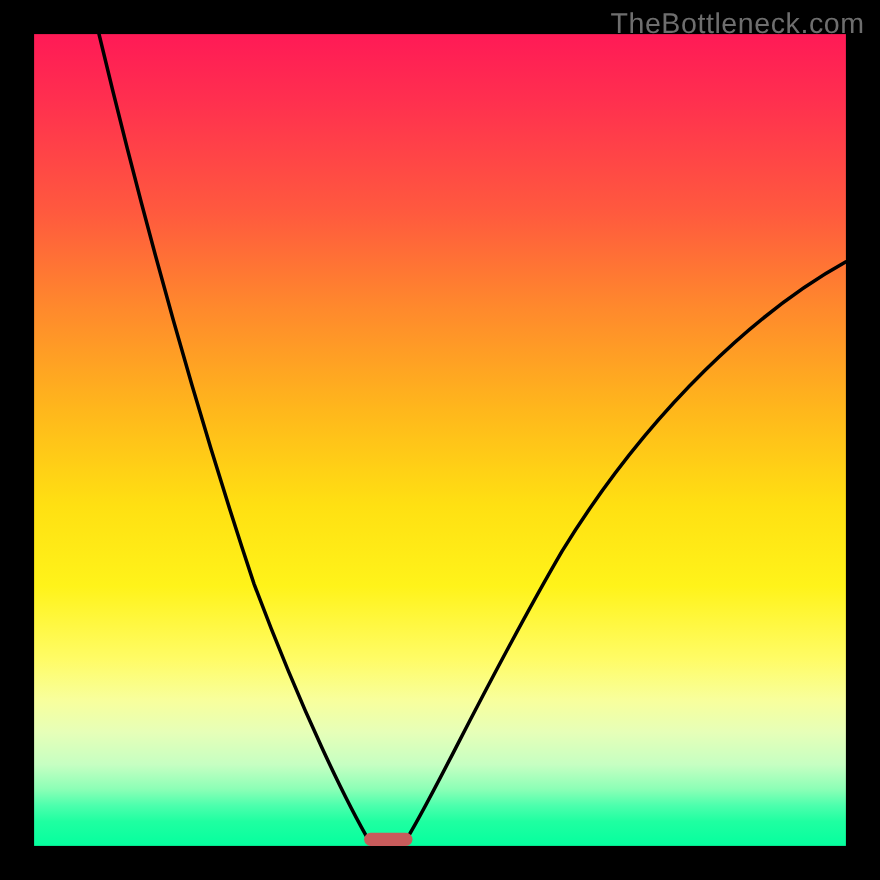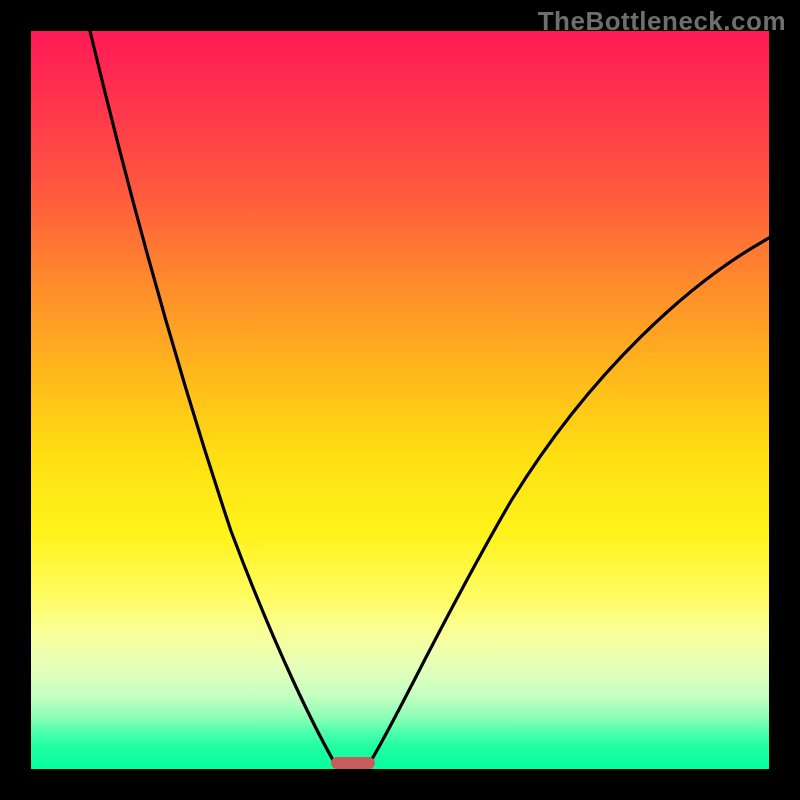--- a/index.html
+++ b/index.html
@@ -18,21 +18,21 @@
     width: 800px;
     height: 800px;
     background: #000;
   }
   .watermark {
     position: absolute;
     top: 6px;
     right: 14px;
     color: #6e6e6e;
     font-size: 26px;
-    font-weight: 700;
+    font-weight: 400;
     letter-spacing: 0.5px;
     z-index: 10;
   }
   .plot {
     position: absolute;
     left: 31px;
     top: 31px;
     width: 738px;
     height: 738px;
     overflow: hidden;

